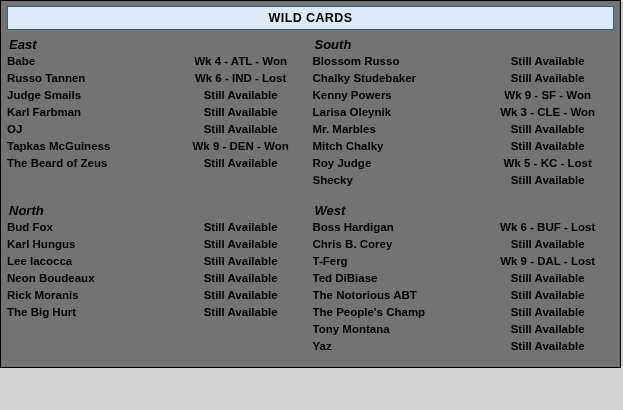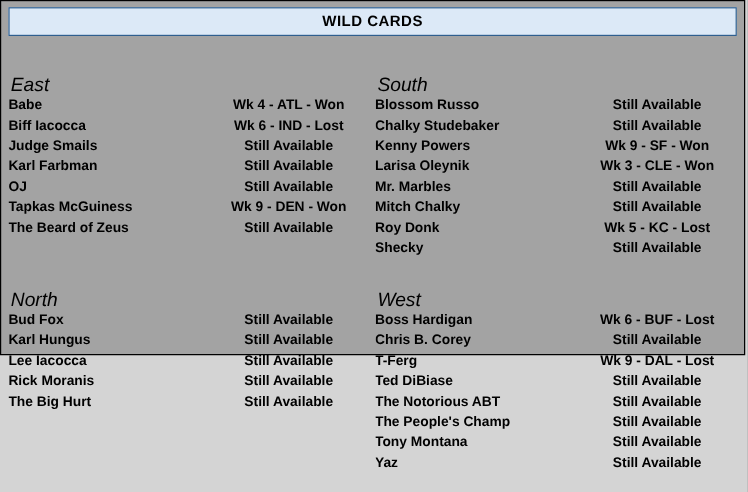--- a/index.html
+++ b/index.html
@@ -9,24 +9,24 @@
   body {
     width: 623px;
     height: 410px;
     background: #d4d4d4;
     font-family: "Liberation Sans", sans-serif;
     overflow: hidden;
   }
   .sheet {
     position: relative;
     width: 621px;
-    height: 296px;
+    height: 368px;
     margin: 0;
     border: 1px solid #000000;
-    background: #a3a3a3;
+    background: #737373;
     box-sizing: border-box;
   }
   .title-bar {
     margin: 5px 6px 6px 6px;
     height: 22px;
     background: #dce9f7;
     border: 1px solid #2f5f8f;
     display: flex;
     align-items: center;
     justify-content: center;
@@ -53,28 +53,27 @@
     display: flex;
     flex-direction: row;
   }
   .quad {
     width: 50%;
     box-sizing: border-box;
   }
   .quad.left { padding-right: 4px; }
   .quad.right { padding-left: 2px; }
   .region-label {
-    font-size: 16px;
+    font-size: 13px;
     font-style: italic;
-    font-weight: normal;
+    font-weight: bold;
     color: #000000;
     padding-left: 2px;
     height: 16px;
     line-height: 16px;
-    margin-top: 27px;
   }
   table.entries {
     width: 100%;
     border-collapse: collapse;
   }
   table.entries td {
     font-size: 11.5px;
     font-weight: bold;
     color: #000000;
     padding: 0;
@@ -112,21 +111,21 @@
 
         <div class="quad left">
           <div class="region-label">East</div>
           <table class="entries">
             <tbody>
               <tr>
                 <td class="name">Babe</td>
                 <td class="status">Wk 4 - ATL - Won</td>
               </tr>
               <tr>
-                <td class="name">Biff Iacocca</td>
+                <td class="name">Russo Tannen</td>
                 <td class="status">Wk 6 - IND - Lost</td>
               </tr>
               <tr>
                 <td class="name">Judge Smails</td>
                 <td class="status">Still Available</td>
               </tr>
               <tr>
                 <td class="name">Karl Farbman</td>
                 <td class="status">Still Available</td>
               </tr>
@@ -168,21 +167,21 @@
               </tr>
               <tr>
                 <td class="name">Mr. Marbles</td>
                 <td class="status">Still Available</td>
               </tr>
               <tr>
                 <td class="name">Mitch Chalky</td>
                 <td class="status">Still Available</td>
               </tr>
               <tr>
-                <td class="name">Roy Donk</td>
+                <td class="name">Roy Judge</td>
                 <td class="status">Wk 5 - KC - Lost</td>
               </tr>
               <tr>
                 <td class="name">Shecky</td>
                 <td class="status">Still Available</td>
               </tr>
             </tbody>
           </table>
         </div>
 
@@ -202,20 +201,24 @@
               </tr>
               <tr>
                 <td class="name">Karl Hungus</td>
                 <td class="status">Still Available</td>
               </tr>
               <tr>
                 <td class="name">Lee Iacocca</td>
                 <td class="status">Still Available</td>
               </tr>
               <tr>
+                <td class="name">Neon Boudeaux</td>
+                <td class="status">Still Available</td>
+              </tr>
+              <tr>
                 <td class="name">Rick Moranis</td>
                 <td class="status">Still Available</td>
               </tr>
               <tr>
                 <td class="name">The Big Hurt</td>
                 <td class="status">Still Available</td>
               </tr>
             </tbody>
           </table>
         </div>

